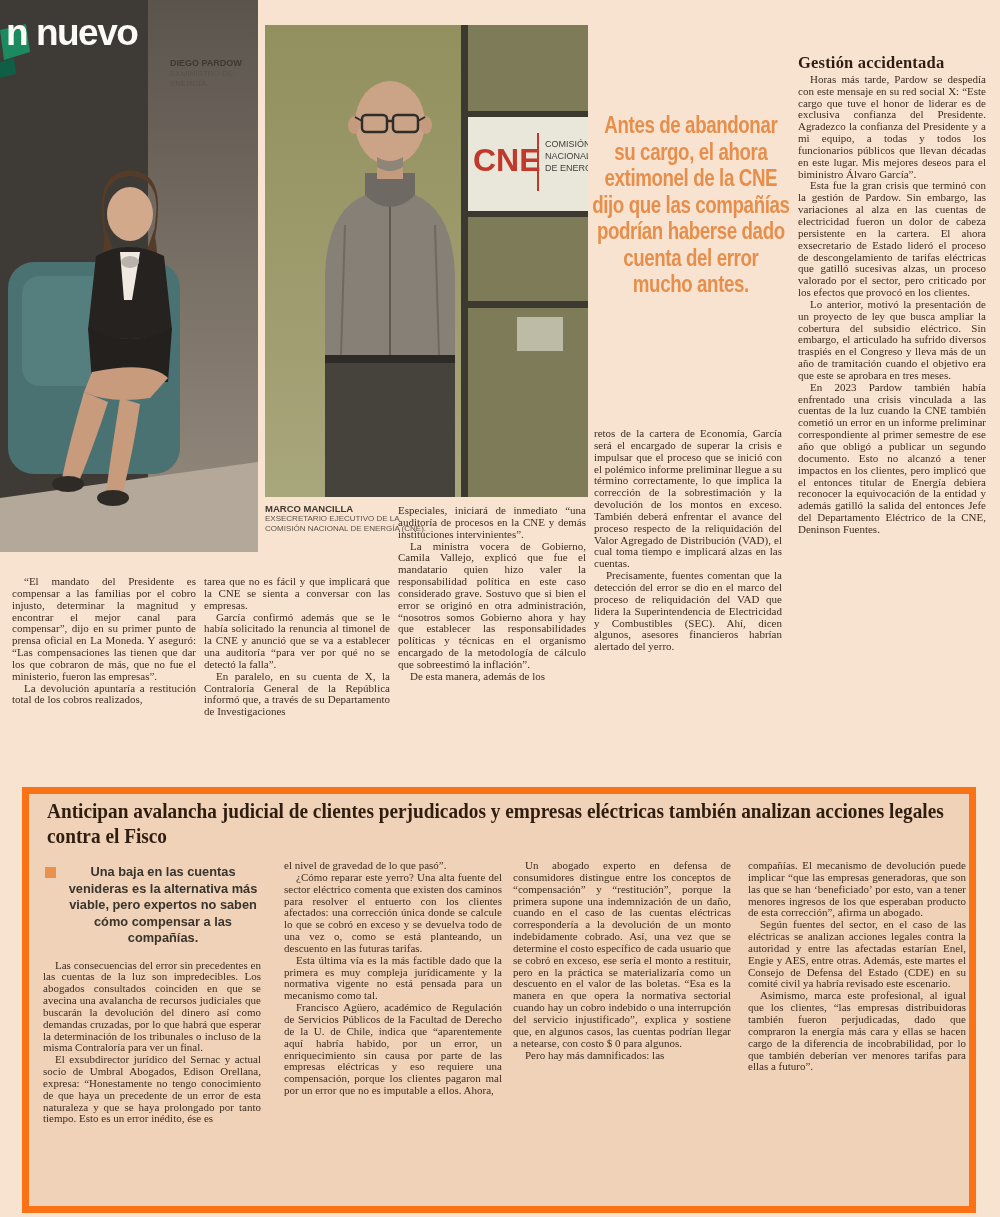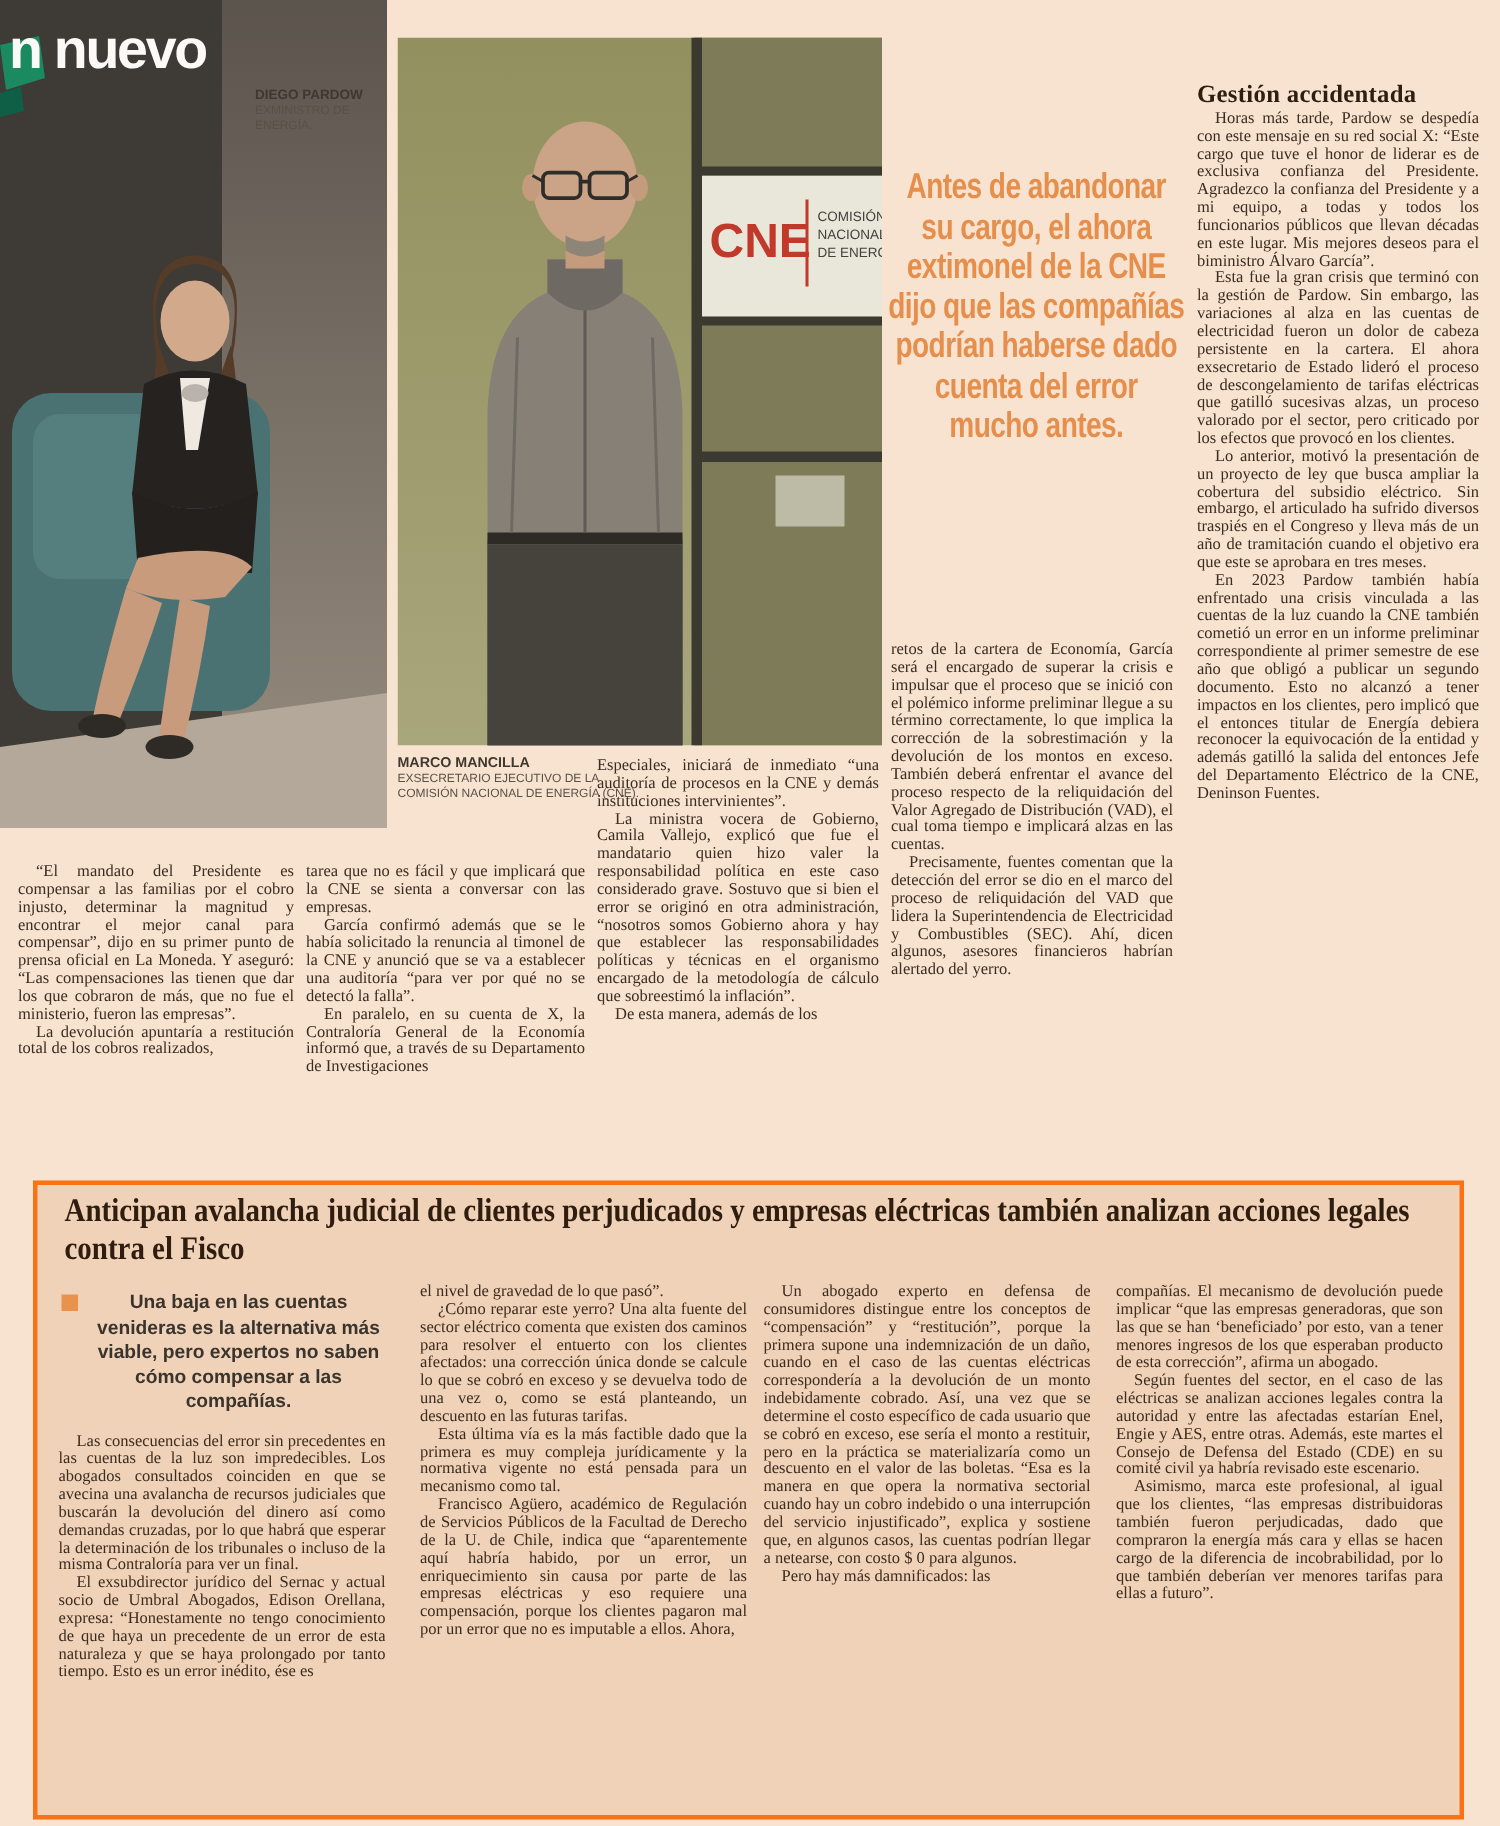--- a/index.html
+++ b/index.html
@@ -37,21 +37,21 @@
   #c1{left:12px;top:576px;width:184px;}
   #c2{left:204px;top:576px;width:186px;}
   #c3{left:398px;top:505px;width:188px;}
   #c4{left:594px;top:428px;width:188px;}
   #c5{left:798px;top:57px;width:188px;}
   .side-heading{font-size:16.5px;font-weight:bold;color:#2e1d10;
         margin:0 0 5px 0;text-align:left;letter-spacing:.2px;}
 
   
   .box{position:absolute;left:22px;top:787px;width:954px;height:426px;
-        background:#efd2b8;border:3px solid #f97316;box-sizing:border-box;}
+        background:#efd2b8;border:7px solid #f97316;box-sizing:border-box;}
   .box-headline{position:absolute;left:18px;top:5px;width:930px;}
   .bh-inner{width:114%;transform:scaleX(0.877);transform-origin:0 0;
         font-family:"Liberation Serif",serif;font-weight:bold;
         font-size:22px;line-height:24.5px;color:#2f1d10;}
   .bcol{position:absolute;top:66px;width:218px;font-size:11px;line-height:11.85px;
         text-align:justify;color:#3c2c1f;hyphens:auto;}
   .bcol p{margin:0;}
   .bcol p.ind{text-indent:12px;}
   #b1{left:14px;} #b2{left:255px;} #b3{left:484px;} #b4{left:719px;}
 
@@ -153,21 +153,21 @@
     <div class="pq-inner">Antes de abandonar su cargo, el ahora extimonel de la CNE dijo que las compañías podrían haberse dado cuenta del error mucho antes.</div>
   </div>
 
   <div class="col" id="c1">
       <p class="ind">“El mandato del Presidente es compensar a las familias por el cobro injusto, determinar la magnitud y encontrar el mejor canal para compensar”, dijo en su primer punto de prensa oficial en La Moneda. Y aseguró: “Las compensaciones las tienen que dar los que cobraron de más, que no fue el ministerio, fueron las empresas”.</p>
       <p class="ind">La devolución apuntaría a restitución total de los cobros realizados,</p>
     </div>
   <div class="col" id="c2">
       <p>tarea que no es fácil y que implicará que la CNE se sienta a conversar con las empresas.</p>
       <p class="ind">García confirmó además que se le había solicitado la renuncia al timonel de la CNE y anunció que se va a establecer una auditoría “para ver por qué no se detectó la falla”.</p>
-      <p class="ind">En paralelo, en su cuenta de X, la Contraloría General de la Economía informó que, a través de su Departamento de Investigaciones</p>
+      <p class="ind">En paralelo, en su cuenta de X, la Contraloría General de la República informó que, a través de su Departamento de Investigaciones</p>
     </div>
   <div class="col" id="c3">
       <p>Especiales, iniciará de inmediato “una auditoría de procesos en la CNE y demás instituciones intervinientes”.</p>
       <p class="ind">La ministra vocera de Gobierno, Camila Vallejo, explicó que fue el mandatario quien hizo valer la responsabilidad política en este caso considerado grave. Sostuvo que si bien el error se originó en otra administración, “nosotros somos Gobierno ahora y hay que establecer las responsabilidades políticas y técnicas en el organismo encargado de la metodología de cálculo que sobreestimó la inflación”.</p>
       <p class="ind">De esta manera, además de los</p>
     </div>
   <div class="col" id="c4">
       <p>retos de la cartera de Economía, García será el encargado de superar la crisis e impulsar que el proceso que se inició con el polémico informe preliminar llegue a su término correctamente, lo que implica la corrección de la sobrestimación y la devolución de los montos en exceso. También deberá enfrentar el avance del proceso respecto de la reliquidación del Valor Agregado de Distribución (VAD), el cual toma tiempo e implicará alzas en las cuentas.</p>
       <p class="ind">Precisamente, fuentes comentan que la detección del error se dio en el marco del proceso de reliquidación del VAD que lidera la Superintendencia de Electricidad y Combustibles (SEC). Ahí, dicen algunos, asesores financieros habrían alertado del yerro.</p>
     </div>

